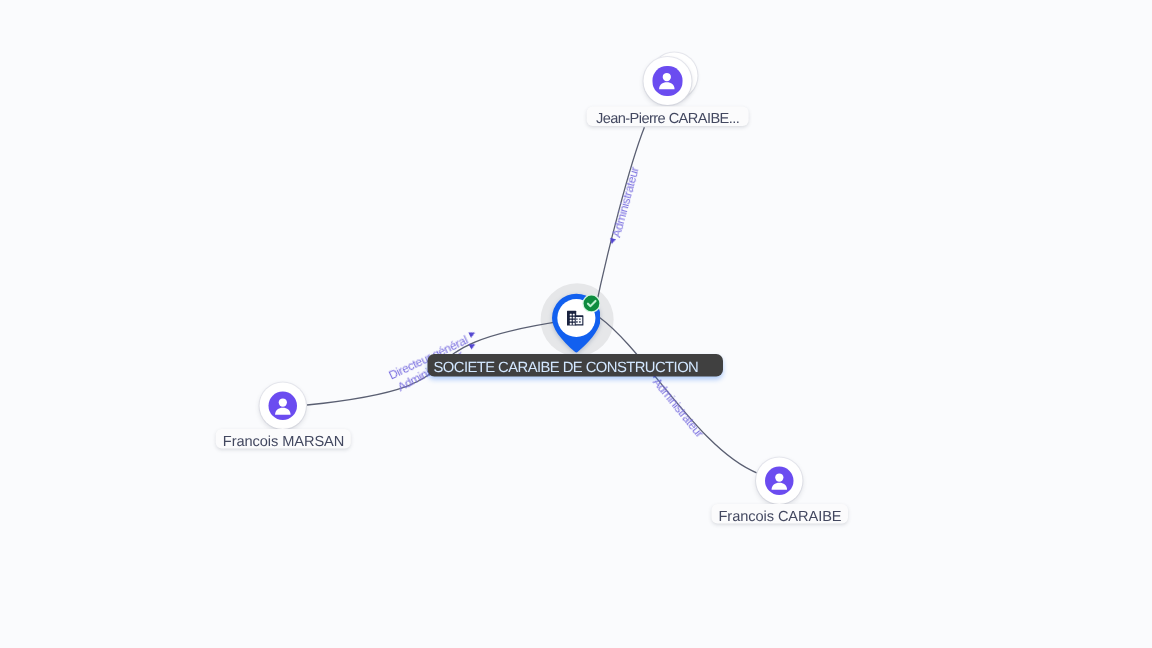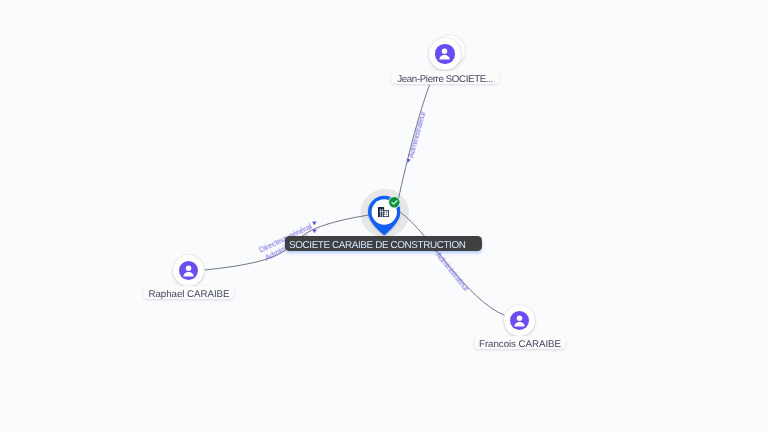--- a/index.html
+++ b/index.html
@@ -94,32 +94,32 @@
   <div class="node person stacked" style="left:445px;top:54px;">
 
     <div class="disc stack1"></div>
     <div class="disc main"></div>
     <div class="av">
       <svg viewBox="0 0 19.1 19.1" aria-hidden="true">
         <circle cx="9.55" cy="7.35" r="2.75" fill="#ffffff"></circle>
         <path d="M4.4 15.45c0-2.75 2.3-4.55 5.15-4.55s5.15 1.8 5.15 4.55z" fill="#ffffff"></path>
       </svg>
     </div>
-    <div class="nlabel trunc">Jean-Pierre SOCIETE...</div>
+    <div class="nlabel trunc">Jean-Pierre CARAIBE...</div>
   </div>
 
   <div class="node person" style="left:188.5px;top:270.5px;">
     <div class="disc main"></div>
     <div class="av">
       <svg viewBox="0 0 19.1 19.1" aria-hidden="true">
         <circle cx="9.55" cy="7.35" r="2.75" fill="#ffffff"></circle>
         <path d="M4.4 15.45c0-2.75 2.3-4.55 5.15-4.55s5.15 1.8 5.15 4.55z" fill="#ffffff"></path>
       </svg>
     </div>
-    <div class="nlabel">Raphael CARAIBE</div>
+    <div class="nlabel">Francois MARSAN</div>
   </div>
 
   <div class="node person" style="left:519.5px;top:320.5px;">
     <div class="disc main"></div>
     <div class="av">
       <svg viewBox="0 0 19.1 19.1" aria-hidden="true">
         <circle cx="9.55" cy="7.35" r="2.75" fill="#ffffff"></circle>
         <path d="M4.4 15.45c0-2.75 2.3-4.55 5.15-4.55s5.15 1.8 5.15 4.55z" fill="#ffffff"></path>
       </svg>
     </div>

